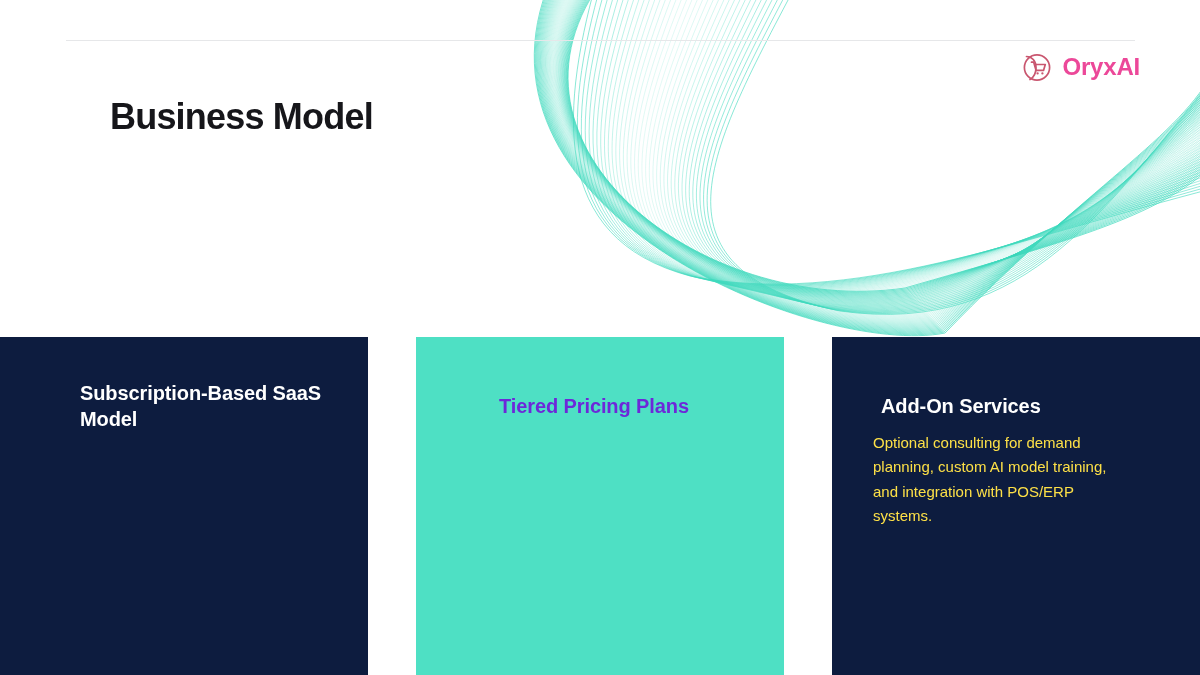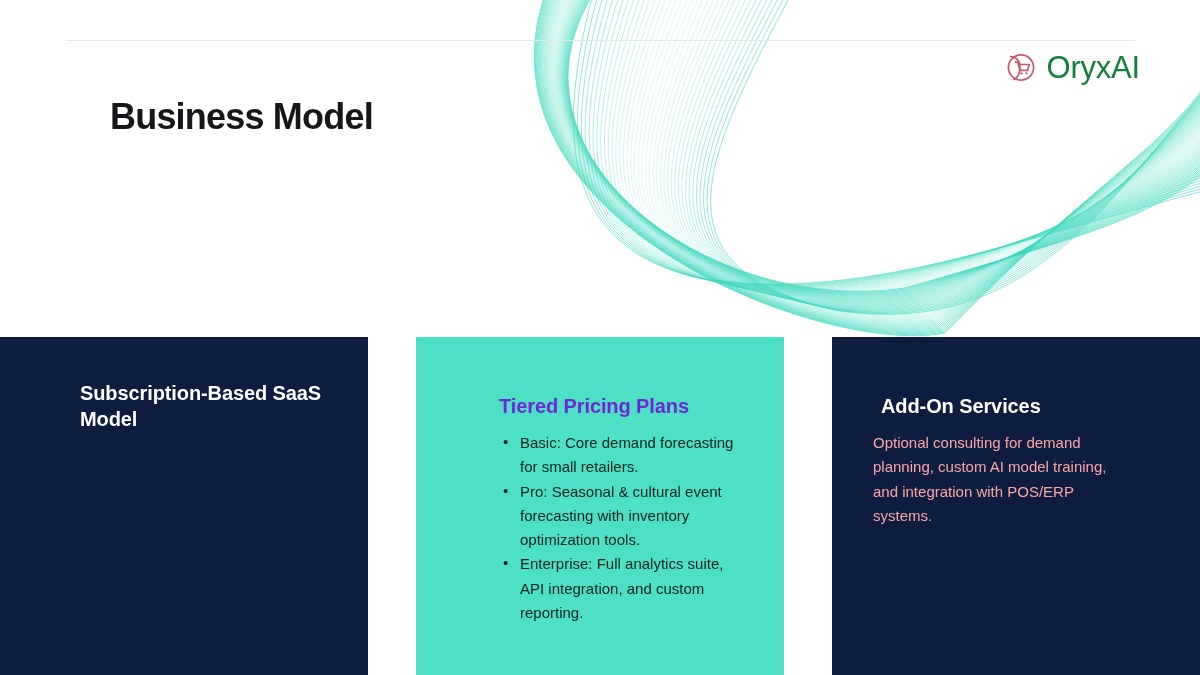--- a/index.html
+++ b/index.html
@@ -25,22 +25,22 @@
   }
   .wave-wrap svg { display:block; width:1200px; height:350px; }
 
   
   .logo {
     position:absolute; right:60px; top:50px;
     display:flex; align-items:center; gap:9px;
   }
   .logo-mark { width:34px; height:34px; flex:0 0 34px; }
   .logo-text {
-    font-size:31px; font-weight:400; letter-spacing:-0.2px;
-    color:#15803d; line-height:1;
+    font-size:24px; font-weight:700; letter-spacing:-0.2px;
+    color:#ec4899; line-height:1;
   }
 
   
   .slide-title {
     position:absolute; left:110px; top:96px;
     font-size:36px; font-weight:700; letter-spacing:-0.8px;
     color:#16161a; line-height:1.15;
   }
 
   
@@ -66,21 +66,21 @@
   .col-2 .col-head { position:absolute; left:83px; top:56px; width:300px; color:#6d28d9; }
   .col-2 .col-body { position:absolute; left:85px; top:94px; width:240px; color:#10231f; }
   .col-2 ul { list-style:none; }
   .col-2 li { position:relative; padding-left:19px; margin-bottom:0; }
   .col-2 li::before {
     content:"\2022"; position:absolute; left:2px; top:-1px;
     font-size:15px; line-height:1.62; color:#10231f;
   }
 
   .col-3 .col-head { position:absolute; left:881px; top:56px; color:#ffffff; }
-  .col-3 .col-body { position:absolute; left:873px; top:94px; width:252px; color:#fca5a5; }
+  .col-3 .col-body { position:absolute; left:873px; top:94px; width:252px; color:#fde047; }
   
   .col-3 { position:static; }
 </style>
 </head>
 <body>
 
 <div class="slide">
 
   <div class="header">
 
@@ -514,27 +514,20 @@
   </div>
 
   <div class="cols">
 
     <div class="col col-1">
       <div class="col-head"> Subscription-Based SaaS Model</div>
     </div>
 
     <div class="col col-2">
       <div class="col-head">Tiered Pricing Plans</div>
-      <div class="col-body">
-        <ul>
-          <li>Basic: Core demand forecasting for small retailers.</li>
-          <li>Pro: Seasonal &amp; cultural event forecasting with inventory optimization tools.</li>
-          <li>Enterprise: Full analytics suite, API integration, and custom reporting.</li>
-        </ul>
-      </div>
     </div>
 
     <div class="col col-3">
       <div class="col-head">Add-On Services</div>
       <div class="col-body">Optional consulting for demand planning, custom AI model training, and integration with POS/ERP systems.</div>
     </div>
 
   </div>
 </div>
 

